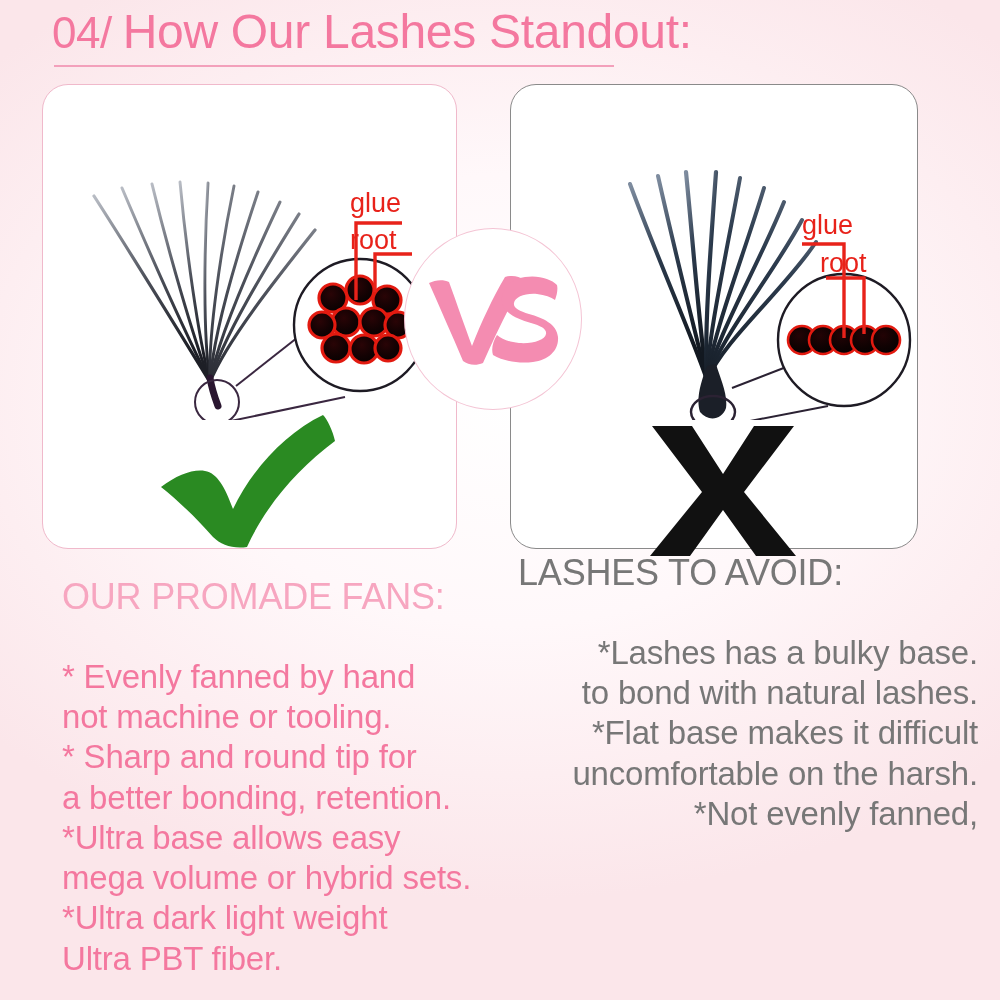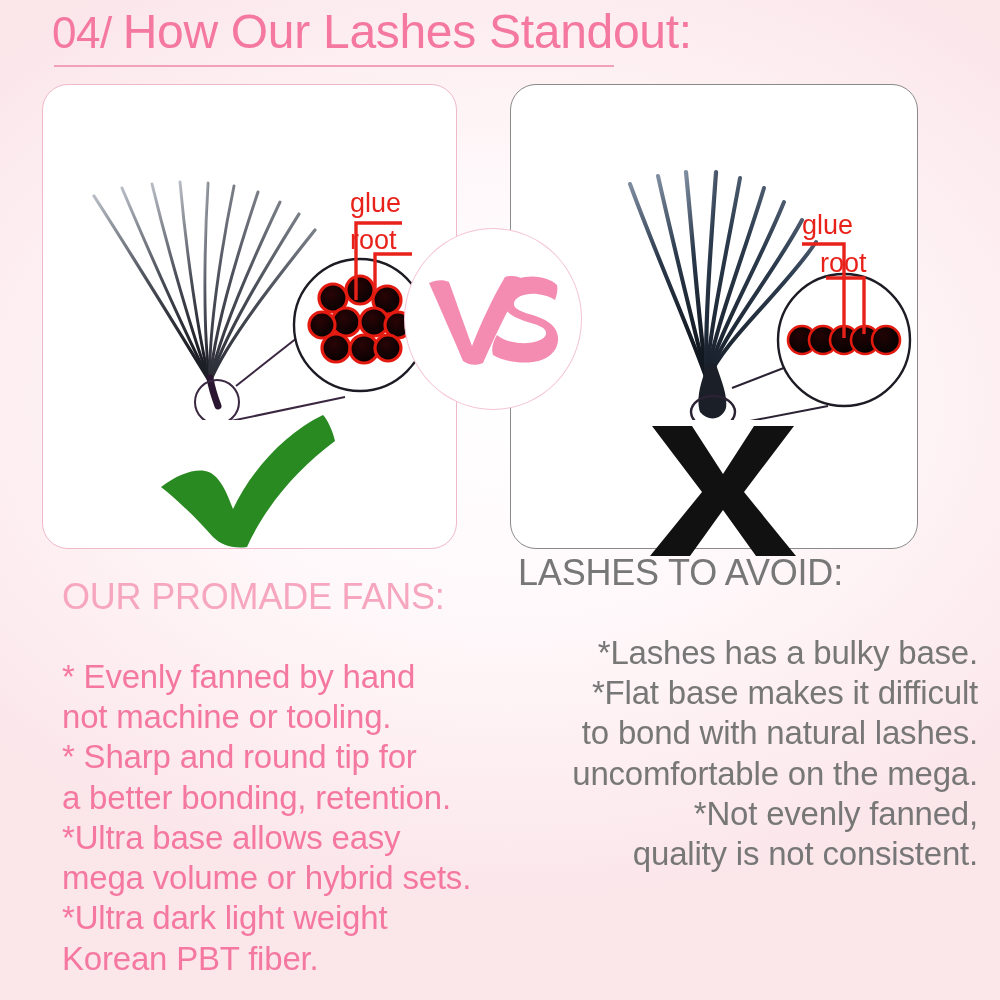--- a/index.html
+++ b/index.html
@@ -291,29 +291,28 @@
   <div class="col col-left">
     <div class="col-heading">OUR PROMADE FANS:</div>
     <div class="col-body">
       <span class="ln">* Evenly fanned by hand</span>
       <span class="ln">not machine or tooling.</span>
       <span class="ln">* Sharp and round tip for</span>
       <span class="ln">a better bonding, retention.</span>
       <span class="ln">*Ultra base allows easy</span>
       <span class="ln">mega volume or hybrid sets.</span>
       <span class="ln">*Ultra dark light weight</span>
-      <span class="ln">Korean PBT fiber.</span>
+      <span class="ln">Ultra PBT fiber.</span>
     </div>
   </div>
 
   <div class="col col-right">
     <div class="col-heading">LASHES TO AVOID:</div>
     <div class="col-body">
       <span class="ln">*Lashes has a bulky base.</span>
+      <span class="ln">to bond with natural lashes.</span>
       <span class="ln">*Flat base makes it difficult</span>
-      <span class="ln">to bond with natural lashes.</span>
-      <span class="ln">uncomfortable on the mega.</span>
+      <span class="ln">uncomfortable on the harsh.</span>
       <span class="ln">*Not evenly fanned,</span>
-      <span class="ln">quality is not consistent.</span>
     </div>
   </div>
 
 </div>
 
 </body></html>

